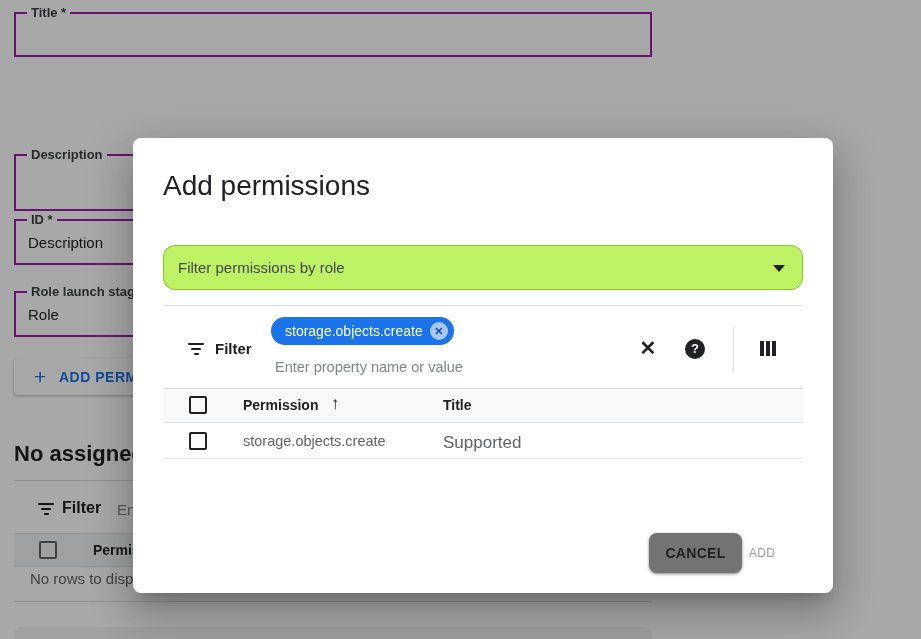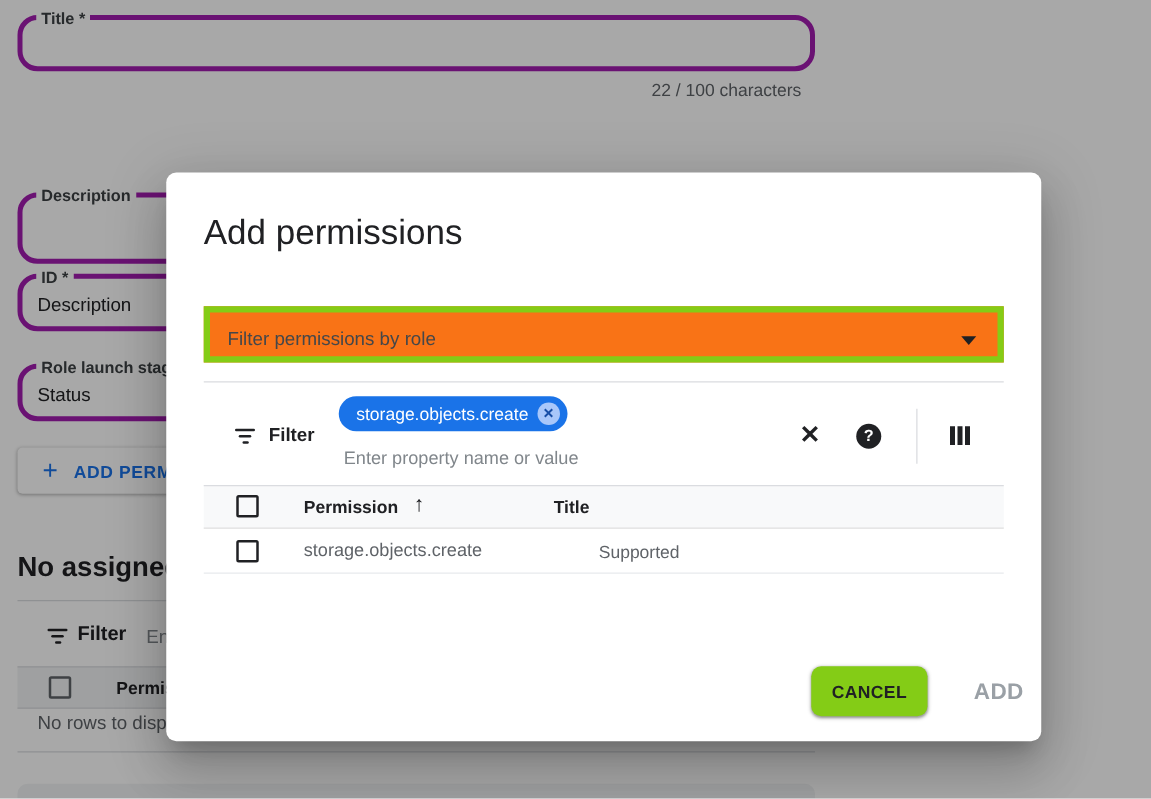--- a/index.html
+++ b/index.html
@@ -3,21 +3,21 @@
 <meta charset="utf-8">
 <style>
   * { box-sizing: border-box; margin: 0; padding: 0; }
   html,body { background:#e8e8e8; }
   body { font-family: "Liberation Sans", sans-serif; }
   .screen { position:relative; width:921px; height:639px; background:#fff; overflow:hidden; }
 
   
   .bg { position:absolute; inset:0; z-index:1; }
 
-  .field { position:absolute; background:#fff; border:4px solid #a21caf; border-radius:16px; }
+  .field { position:absolute; background:#fff; border:2px solid #a21caf; border-radius:0; }
   .field-label { position:absolute; top:-9px; left:11px; background:#fff; padding:0 4px;
                  font-size:13px; font-weight:600; color:#3c4043; white-space:nowrap; }
   .field-value { position:absolute; top:13px; left:12px; font-size:15px; color:#202124; white-space:nowrap; }
 
   .f-title { left:14px; top:12px; width:638px; height:45px; }
   .f-counter { position:absolute; left:350px; top:64px; width:291px; text-align:right;
                font-size:14px; color:#5f6368; }
   .f-desc { left:14px; top:108px; width:638px; height:57px;margin-top:46px; }
   .f-id { left:14px; top:219px; width:638px; height:46px; }
   .f-stage { left:14px; top:291px; width:638px; height:46px; }
@@ -54,21 +54,21 @@
   
   .scrim { position:absolute; inset:0; background:rgba(0,0,0,0.34); z-index:2; }
 
   
   .modal { position:absolute; left:133px; top:138px; width:700px; height:455px; background:#fff;
            border-radius:8px; z-index:3;
            box-shadow:0 11px 15px -7px rgba(0,0,0,.2), 0 24px 38px 3px rgba(0,0,0,.14), 0 9px 46px 8px rgba(0,0,0,.12); }
   .m-title { position:absolute; left:30px; top:32px; font-size:28px; font-weight:400; color:#202124; }
 
   .m-dd { position:absolute; left:30px; top:107px; width:640px; height:45px;
-          border:5px solid #84cc16; border-radius:0; background:#f97316; cursor:pointer; }
+          border:1px solid #84cc16; border-radius:12px; background:#bef264; cursor:pointer; }
   .m-dd-text { position:absolute; left:14px; top:13px; font-size:15px; color:#44474a; }
   .m-dd-arrow { position:absolute; right:17px; top:19px; width:0; height:0;
                 border-left:6px solid transparent; border-right:6px solid transparent;
                 border-top:7px solid #202124; }
 
   .m-topline { position:absolute; left:30px; top:167px; width:640px; height:1px; background:#dadce0; }
   .m-funnel { position:absolute; left:55px; top:205px; width:16px; }
   .m-filter-label { position:absolute; left:82px; top:202px; font-size:15px; font-weight:600; color:#202124; }
 
   .m-chip { position:absolute; left:138px; top:179px; height:28px; border-radius:14px;
@@ -90,54 +90,53 @@
   .m-thead { position:absolute; left:30px; top:250px; width:640px; height:35px; background:#f8f9fa;
              border-top:1px solid #dadce0; border-bottom:1px solid #e0e0e0; }
   .m-cb-h { left:56px; top:258px; }
   .m-col-perm { position:absolute; left:110px; top:259px; font-size:14px; font-weight:600; color:#202124; }
   .m-sort { position:absolute; left:198px; top:256px; font-size:17px; font-weight:600; color:#202124; cursor:pointer; }
   .m-col-status { position:absolute; left:310px; top:259px; font-size:14px; font-weight:600; color:#202124; }
 
   .m-row { position:absolute; left:30px; top:285px; width:640px; height:36px; border-bottom:1px solid #e8eaed; }
   .m-cb-r { left:56px; top:294px; }
   .m-cell-perm { position:absolute; left:110px; top:295px; font-size:14.5px; color:#5f6368; }
-  .m-cell-status { position:absolute; left:310px; top:295px; font-size:14px; color:#5f6368;margin-left:36px; }
-
-  .m-cancel { position:absolute; left:516px; top:395px; width:93px; height:40px; background:#84cc16;
+  .m-cell-status { position:absolute; left:310px; top:295px; font-size:17px; color:#5f6368; }
+
+  .m-cancel { position:absolute; left:516px; top:395px; width:93px; height:40px; background:#737373;
               border:none; border-radius:8px; box-shadow:0 1px 2px rgba(0,0,0,.3), 0 1px 3px 1px rgba(0,0,0,.15);
               font-family:"Liberation Sans", sans-serif; font-size:14px; font-weight:600;
               letter-spacing:.3px; color:#202124; cursor:pointer; }
   .m-add { position:absolute; left:616px; top:395px; width:70px; height:40px; background:transparent;
-           border:none; font-family:"Liberation Sans", sans-serif; font-size:18px; font-weight:700;
-           letter-spacing:.3px; color:#9aa0a6; text-align:right; }
+           border:none; font-family:"Liberation Sans", sans-serif; font-size:12px; font-weight:400;
+           letter-spacing:.3px; color:#9aa0a6; text-align:left; }
 </style>
 </head>
 <body>
 
 <div class="screen">
 
   <div class="bg">
 
     <div class="field f-title">
       <span class="field-label">Title *</span>
     </div>
-    <div class="f-counter">22 / 100 characters</div>
 
     <div class="field f-desc">
       <span class="field-label">Description</span>
     </div>
 
     <div class="field f-id">
       <span class="field-label">ID *</span>
       <span class="field-value">Description</span>
     </div>
 
     <div class="field f-stage">
       <span class="field-label">Role launch stage</span>
-      <span class="field-value">Status</span>
+      <span class="field-value">Role</span>
     </div>
 
     <div class="btn-addperm">
       <span class="plus">+</span>
       <span class="lbl">ADD PERMISSIONS</span>
     </div>
 
     <div class="bg-heading">No assigned permissions</div>
     <div class="hdiv bg-div1"></div>
 

